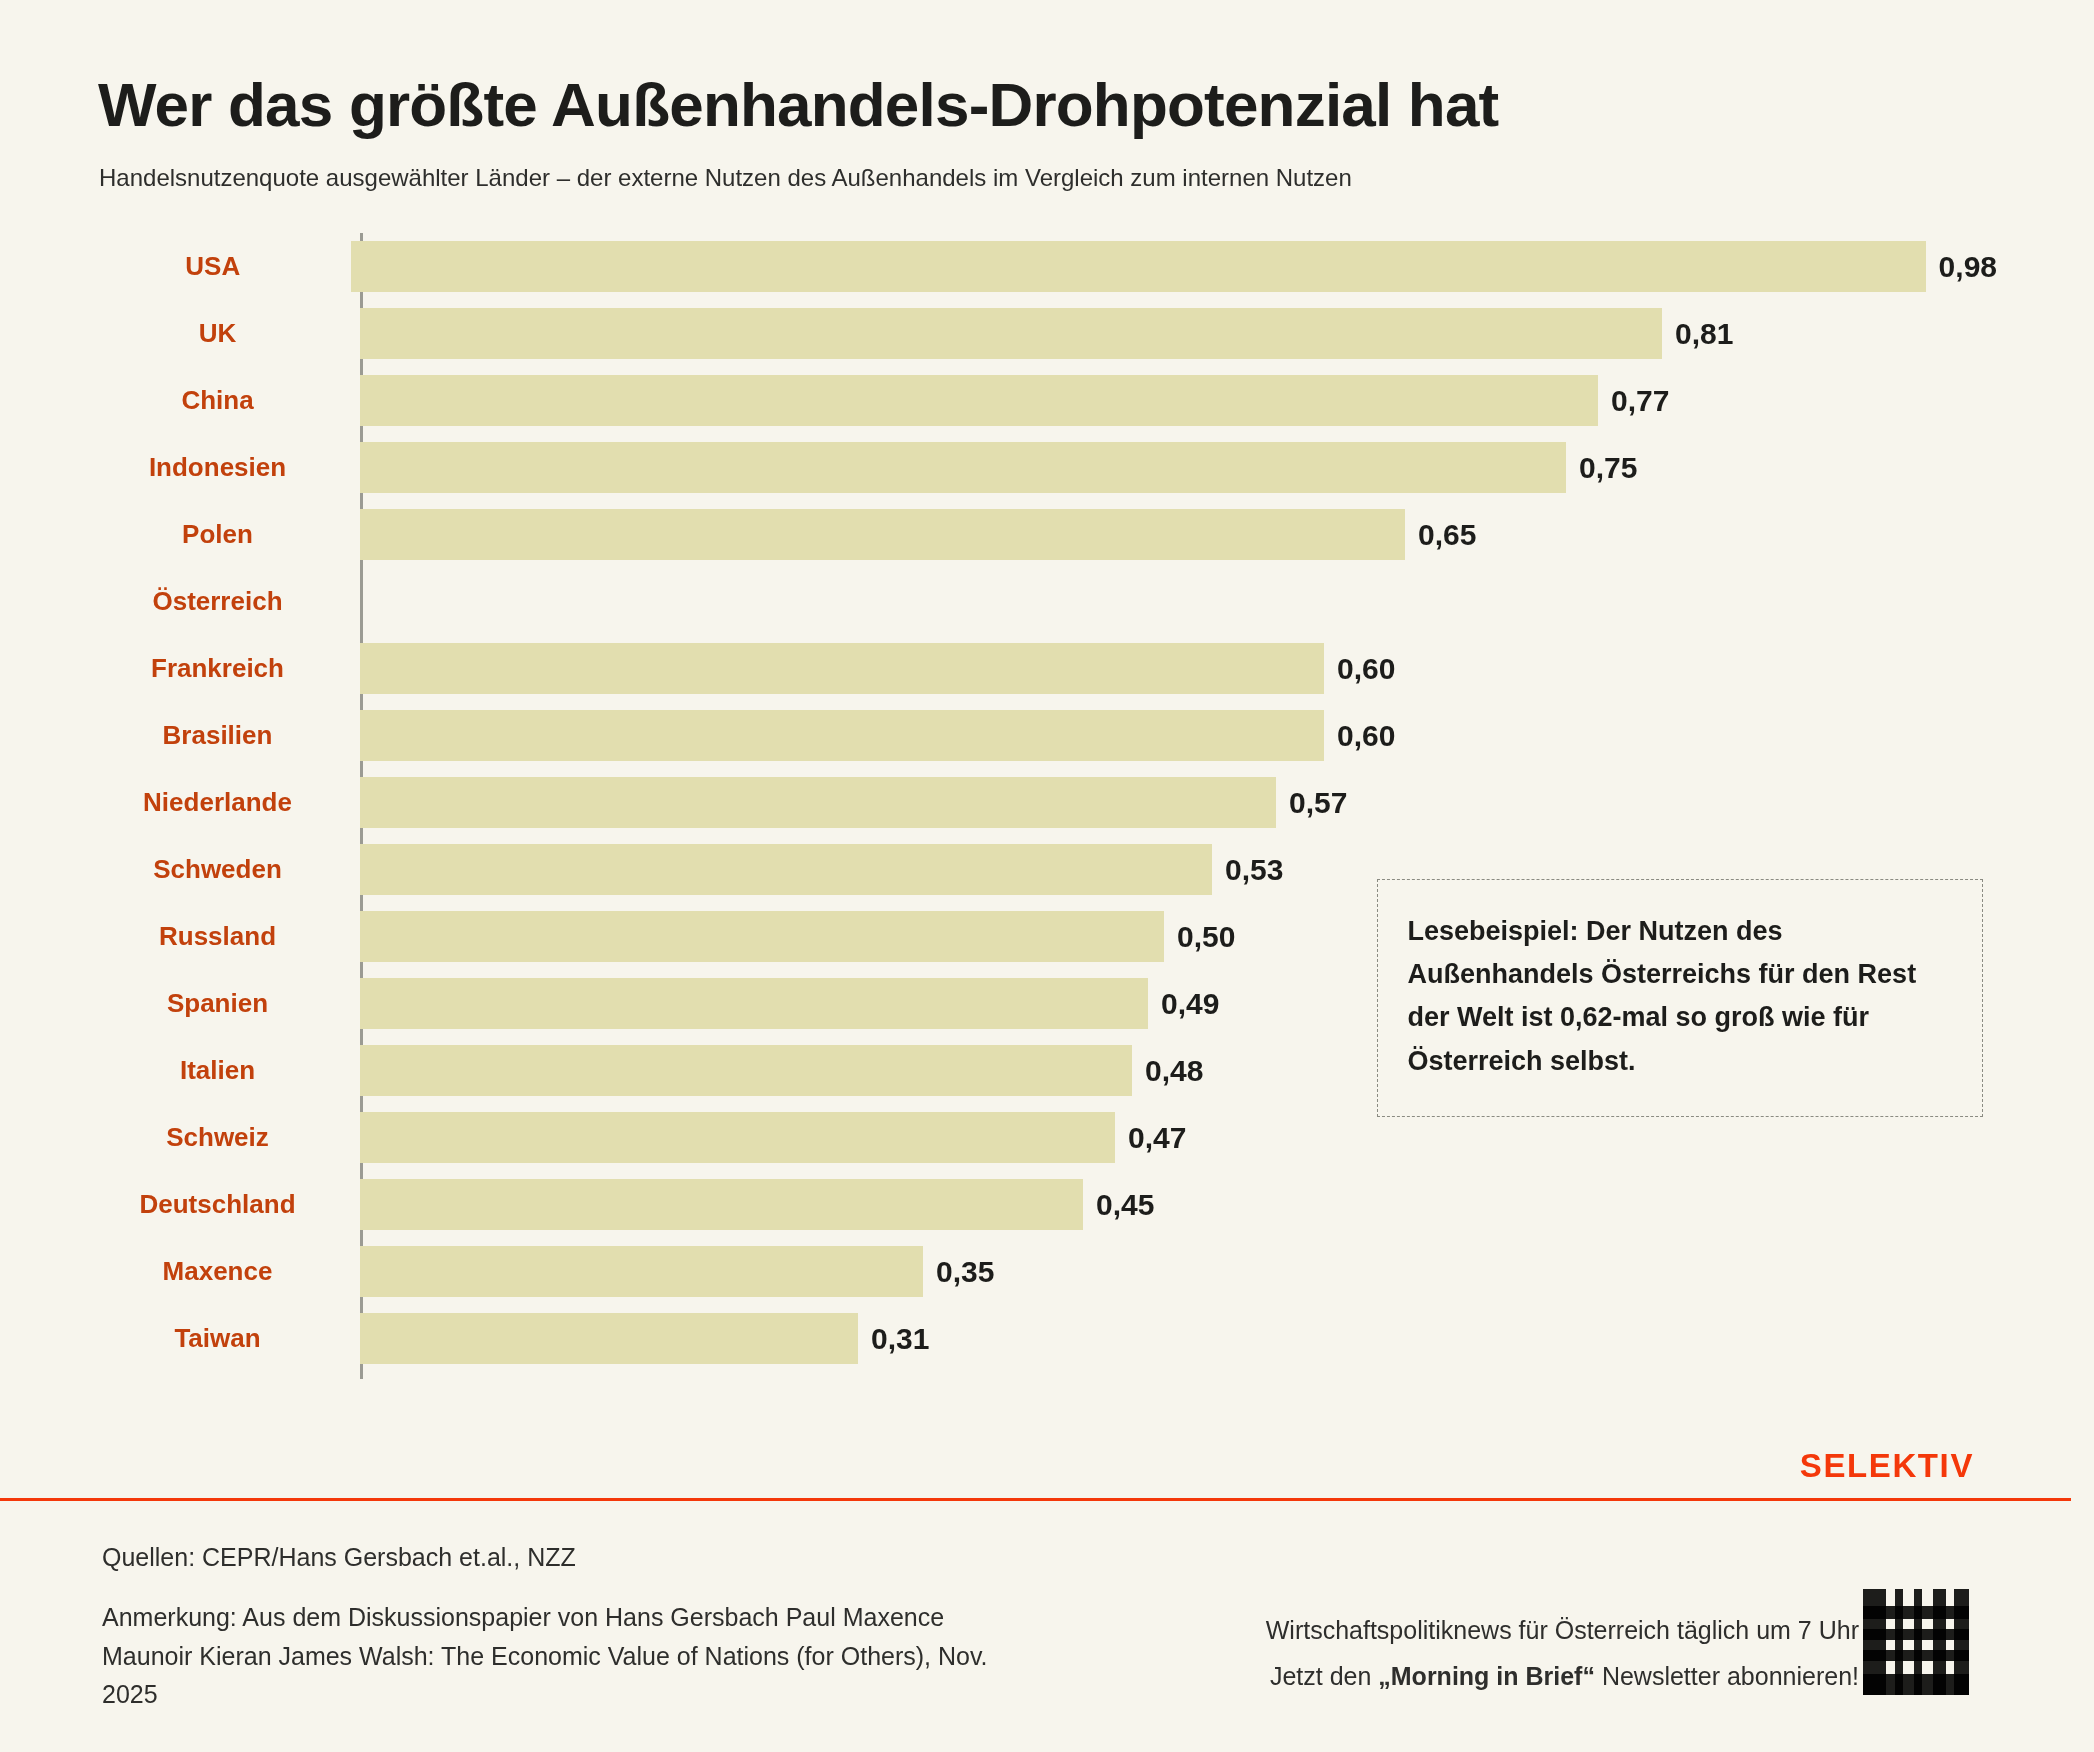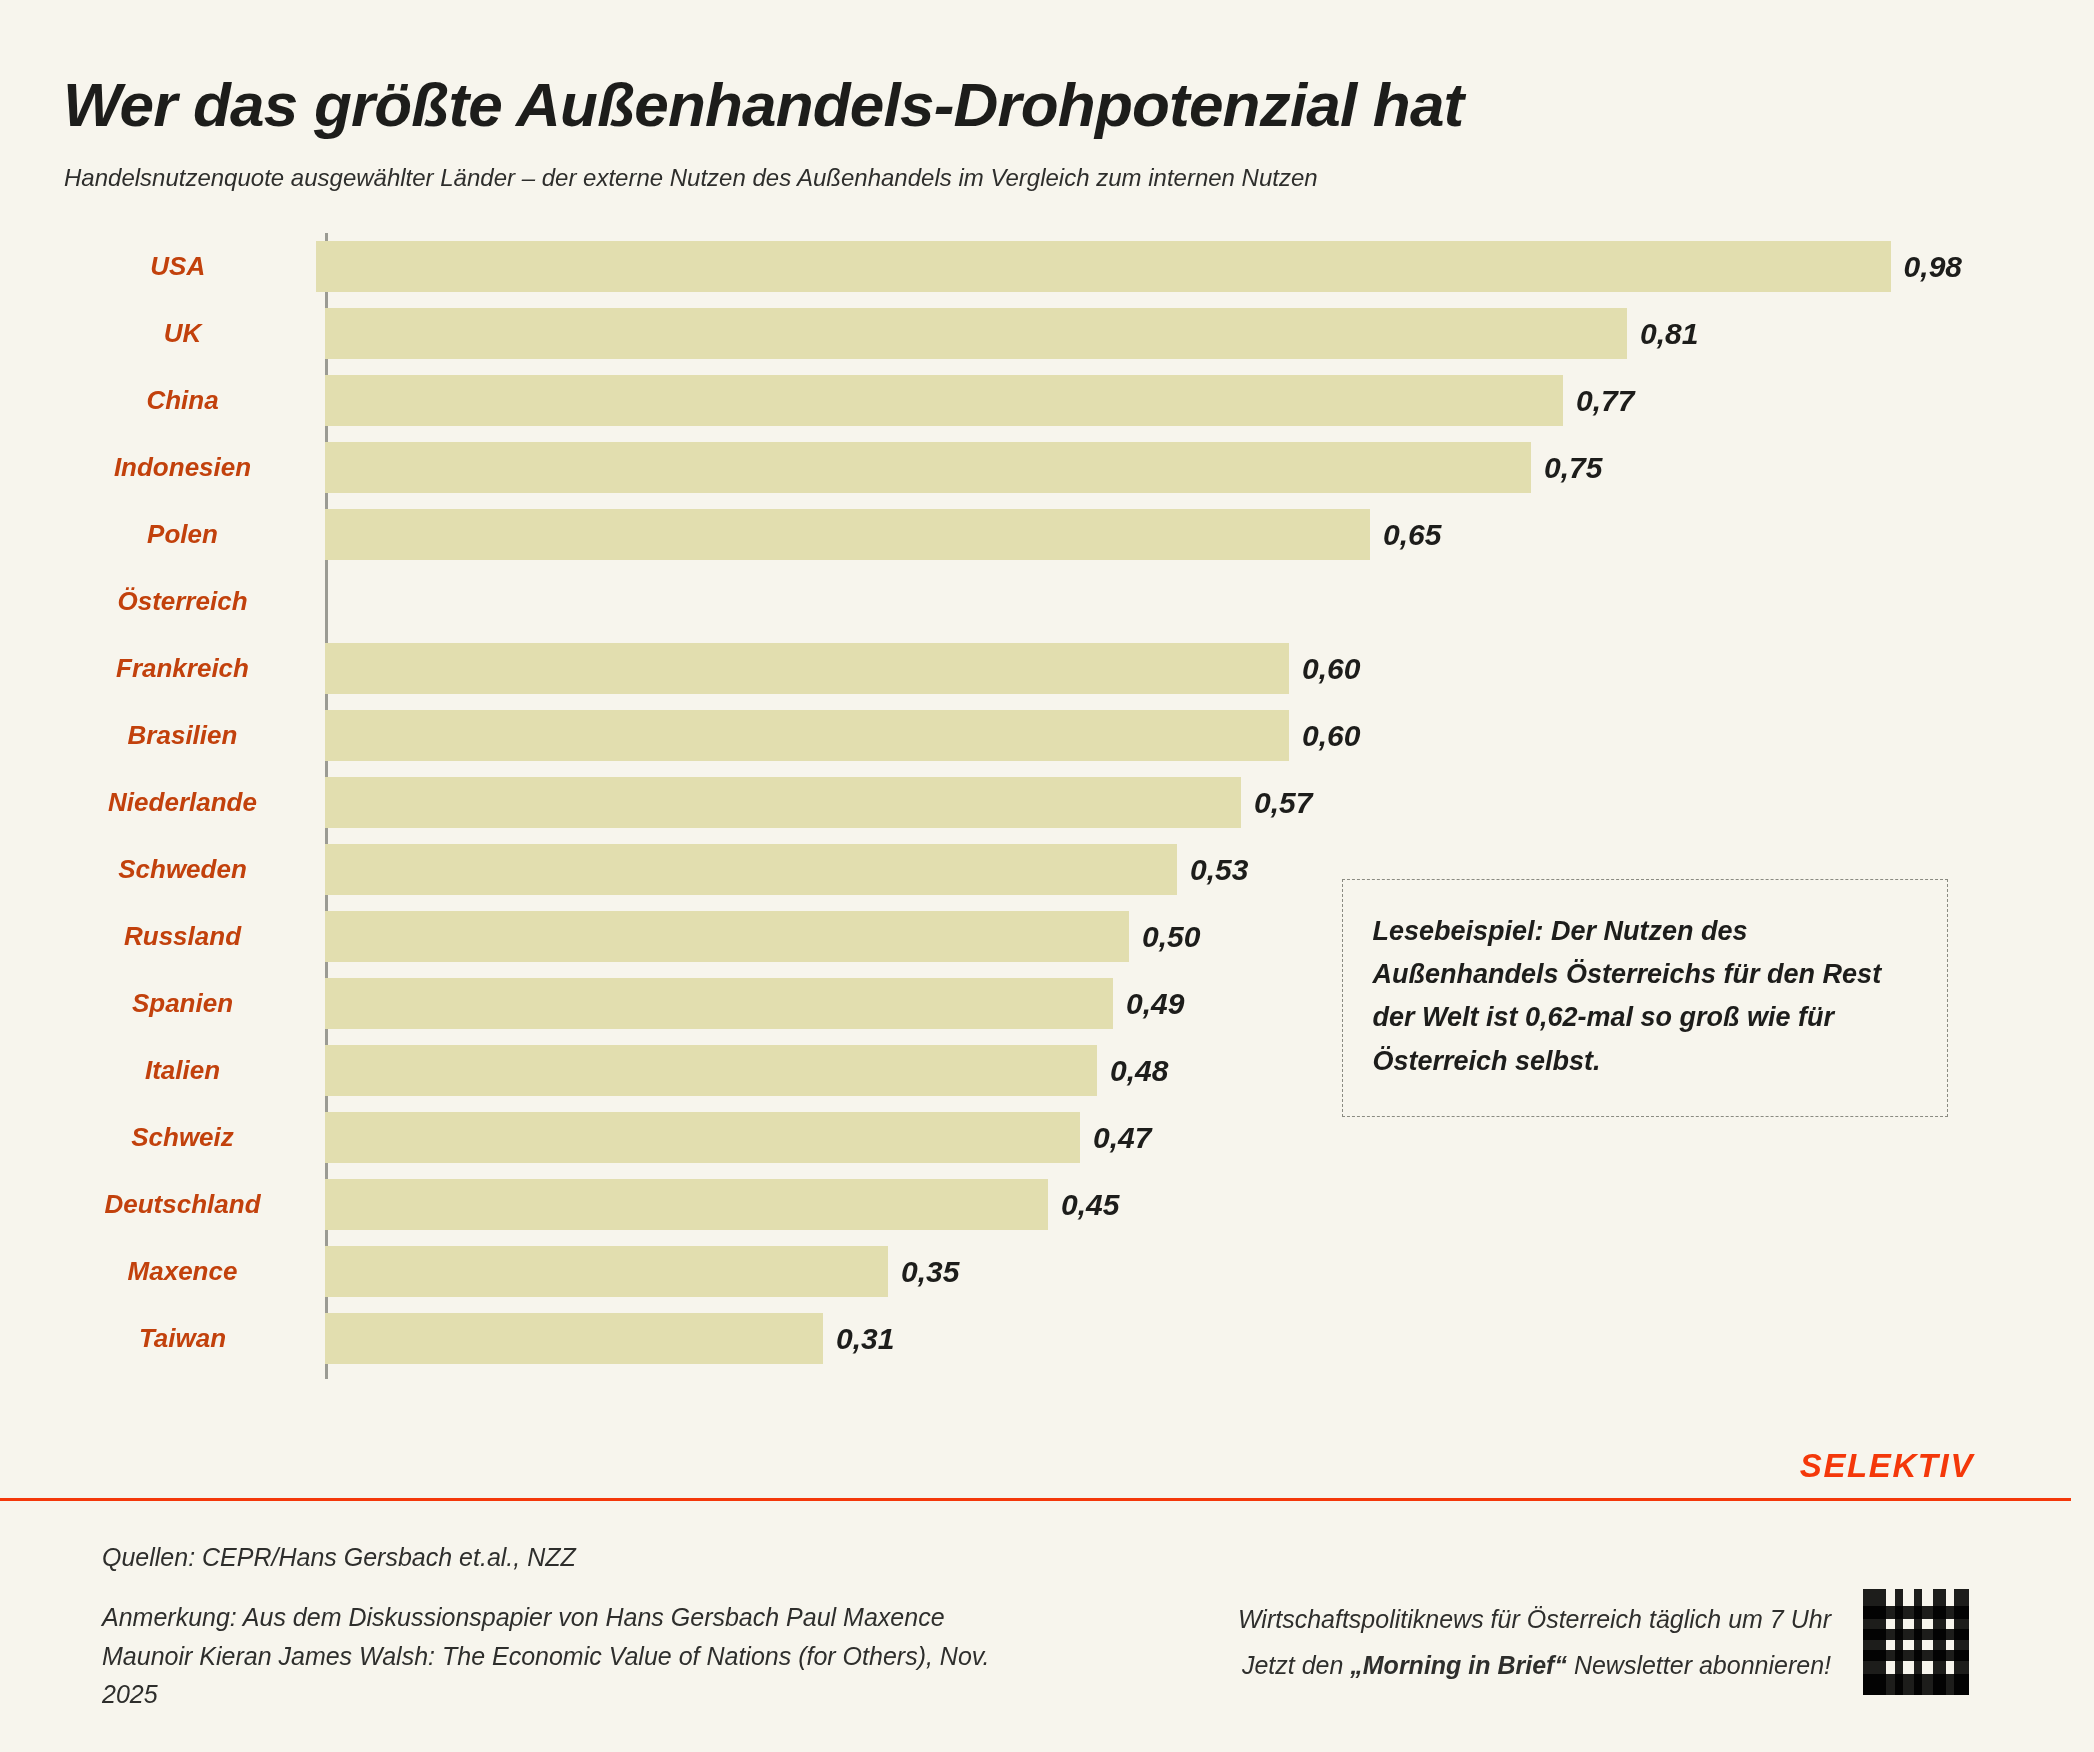--- a/index.html
+++ b/index.html
@@ -13,22 +13,21 @@
     font-family: "Liberation Sans", sans-serif;
     color: #1d1d1b;
     overflow: hidden;
     position: relative;
   }
   .page {
     width: 2071px;
     height: 1752px;
     position: relative;
     box-sizing: border-box;
-    padding: 0 63px;
-    font-style: italic;
+    padding: 0 98px;
   }
   .title {
     font-size: 62px;
     font-weight: bold;
     letter-spacing: -0.8px;
     margin: 0;
     padding-top: 72px;
     line-height: 1.08;
     color: #1d1d1b;
   }
@@ -138,22 +137,21 @@
     font-size: 25px;
     line-height: 1.55;
     color: #2e2e2c;
     max-width: 900px;
   }
   .foot-left .src {
     margin-bottom: 21px;
   }
   .foot-right {
     display: flex;
-    align-items: center;
-    gap: 28px;
+    align-items: flex-end;
     margin-top: 47px;
     margin-left: 40px;
   }
   .promo {
     font-size: 25px;
     line-height: 1.85;
     text-align: right;
     color: #2e2e2c;
   }
   .promo b { font-weight: bold; }

